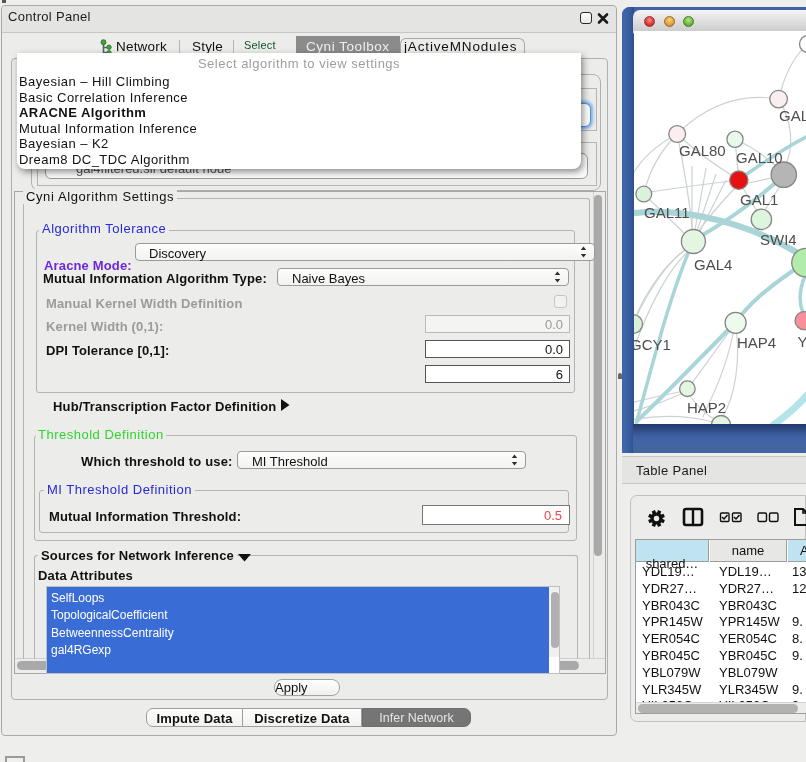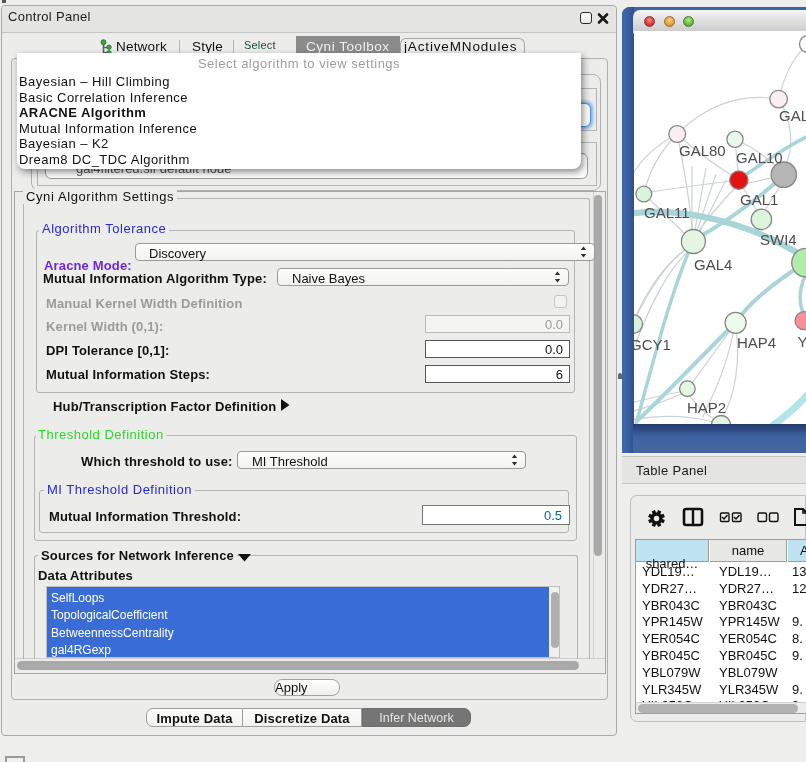--- a/index.html
+++ b/index.html
@@ -87,21 +87,20 @@
 
   <div class="abs" style="left:44px;top:290px;font-size:13px;font-weight:bold;letter-spacing:0.15px;color:#9b9b9b;">Manual Kernel Width Definition</div>
   <div class="abs" style="left:552px;top:289px;width:13px;height:13px;border:1px solid #c6c6c6;border-radius:3px;background:#f2f2f0;"></div>
 
   <div class="abs" style="left:44px;top:313px;font-size:13px;font-weight:bold;letter-spacing:0.15px;color:#9b9b9b;">Kernel Width (0,1):</div>
   <div class="abs" style="left:423px;top:309px;width:145px;height:18px;border:1px solid #b9b9b9;background:#f4f4f2;font-size:13px;color:#9b9b9b;text-align:right;padding:1px 6px 0 0;">0.0</div>
 
   <div class="abs" style="left:44px;top:337px;font-size:13px;font-weight:bold;letter-spacing:0.15px;color:#111;">DPI Tolerance [0,1]:</div>
   <div class="abs" style="left:423px;top:334px;width:145px;height:18px;border:1px solid #555;background:#fff;font-size:13px;color:#111;text-align:right;padding:1px 6px 0 0;">0.0</div>
 
-  <div class="abs" style="left:44px;top:361px;font-size:13px;font-weight:bold;letter-spacing:0.15px;color:#111;">Mutual Information Steps:</div>
   <div class="abs" style="left:423px;top:359px;width:145px;height:18px;border:1px solid #555;background:#fff;font-size:13px;color:#111;text-align:right;padding:1px 6px 0 0;">6</div>
 
   <div class="abs" style="left:51px;top:393px;font-size:13px;font-weight:bold;letter-spacing:0.15px;color:#111;">Hub/Transcription Factor Definition</div>
   <div class="abs" style="left:278px;top:393px;width:10px;height:12px;">
     <svg width="10" height="12" style="display:block">
           <path d="M1 0 L9.5 6 L1 12 Z" fill="#111"></path>
         </svg>
   </div>
 
   <div class="abs" style="left:32px;top:429px;width:543px;height:106px;border:1px solid #b4b4b4;border-radius:3px;"></div>
@@ -110,32 +109,32 @@
   <div class="combo" style="position:absolute;left:235px;top:445px;width:289px;height:18px;"><span style="padding-left:14px;">MI Threshold</span><i>
           <svg width="9" height="16" style="display:block">
             <path d="M4.5 2.5 L7.2 6 L1.8 6 Z" fill="#2e2e2e"></path>
             <path d="M4.5 13.5 L7.2 10 L1.8 10 Z" fill="#2e2e2e"></path>
           </svg>
         </i></div>
 
   <div class="abs" style="left:37px;top:484px;width:530px;height:43px;border:1px solid #b4b4b4;border-radius:3px;"></div>
   <div class="abs" style="left:42px;top:476px;background:#ececea;padding:0 3px;font-size:13px;letter-spacing:0.5px;color:#2828d8;">MI Threshold Definition</div>
   <div class="abs" style="left:47px;top:503px;font-size:13px;font-weight:bold;letter-spacing:0.15px;color:#111;">Mutual Information Threshold:</div>
-  <div class="abs" style="left:420px;top:499px;width:148px;height:20px;border:1px solid #777;background:#fff;font-size:13px;color:#0369a1;text-align:right;padding:2px 7px 0 0;">0.5</div>
+  <div class="abs" style="left:420px;top:499px;width:148px;height:20px;border:1px solid #777;background:#fff;font-size:13px;color:#ef4444;text-align:right;padding:2px 7px 0 0;">0.5</div>
 
   <div class="abs" style="left:32px;top:549px;width:544px;height:104px;border:1px solid #b4b4b4;border-bottom:none;border-radius:3px 3px 0 0;"></div>
   <div class="abs" style="left:36px;top:542px;background:#ececea;padding:0 3px;font-size:13px;font-weight:bold;letter-spacing:0.15px;color:#111;">Sources for Network Inference</div>
   <div class="abs" style="left:236px;top:547px;width:13px;height:9px;">
     <svg width="13" height="9" style="display:block">
           <path d="M0 1 L13 1 L6.5 8.5 Z" fill="#111"></path>
         </svg>
   </div>
   <div class="abs" style="left:36px;top:562px;font-size:13px;font-weight:bold;letter-spacing:0.15px;color:#111;">Data Attributes</div>
 
-  <div class="abs" style="left:44px;top:580px;width:514px;height:72px;background:#fff;border:1px solid #c0c0c0;overflow:hidden;">
+  <div class="abs" style="left:44px;top:580px;width:514px;height:88px;background:#fff;border:1px solid #c0c0c0;overflow:hidden;">
     <div style="position:absolute;left:0;top:0;width:502px;height:120px;background:#3a6cd6;"></div>
     <div style="position:absolute;left:4px;top:3px;font-size:12px;color:#fff;line-height:17.4px;">SelfLoops<br>TopologicalCoefficient<br>BetweennessCentrality<br>gal4RGexp</div>
     <div style="position:absolute;left:502px;top:0;width:12px;height:70px;background:#f0f0ee;"></div>
     <div style="position:absolute;left:504px;top:5px;width:8px;height:56px;background:#b0b0b0;border-radius:4px;"></div>
   </div>
 
   <div class="abs" style="left:272px;top:672.5px;width:66px;height:17px;border:1px solid #a3a3a3;border-radius:8px;background:linear-gradient(#fefefe,#f0f0ee);text-align:left;font-size:13px;color:#111;padding-top:0px;">Apply</div>
 
   <div class="abs" style="left:144px;top:702px;width:97px;height:19px;border:1px solid #9e9e9e;border-radius:7px 0 0 7px;background:linear-gradient(#fdfdfd,#f2f2f0);text-align:center;font-size:13px;font-weight:bold;letter-spacing:0.15px;color:#111;padding-top:2px;">Impute Data</div>
   <div class="abs" style="left:241px;top:702px;width:119px;height:19px;border:1px solid #9e9e9e;border-left:none;background:linear-gradient(#fdfdfd,#f2f2f0);text-align:center;font-size:13px;font-weight:bold;letter-spacing:0.15px;color:#111;padding-top:2px;">Discretize Data</div>

